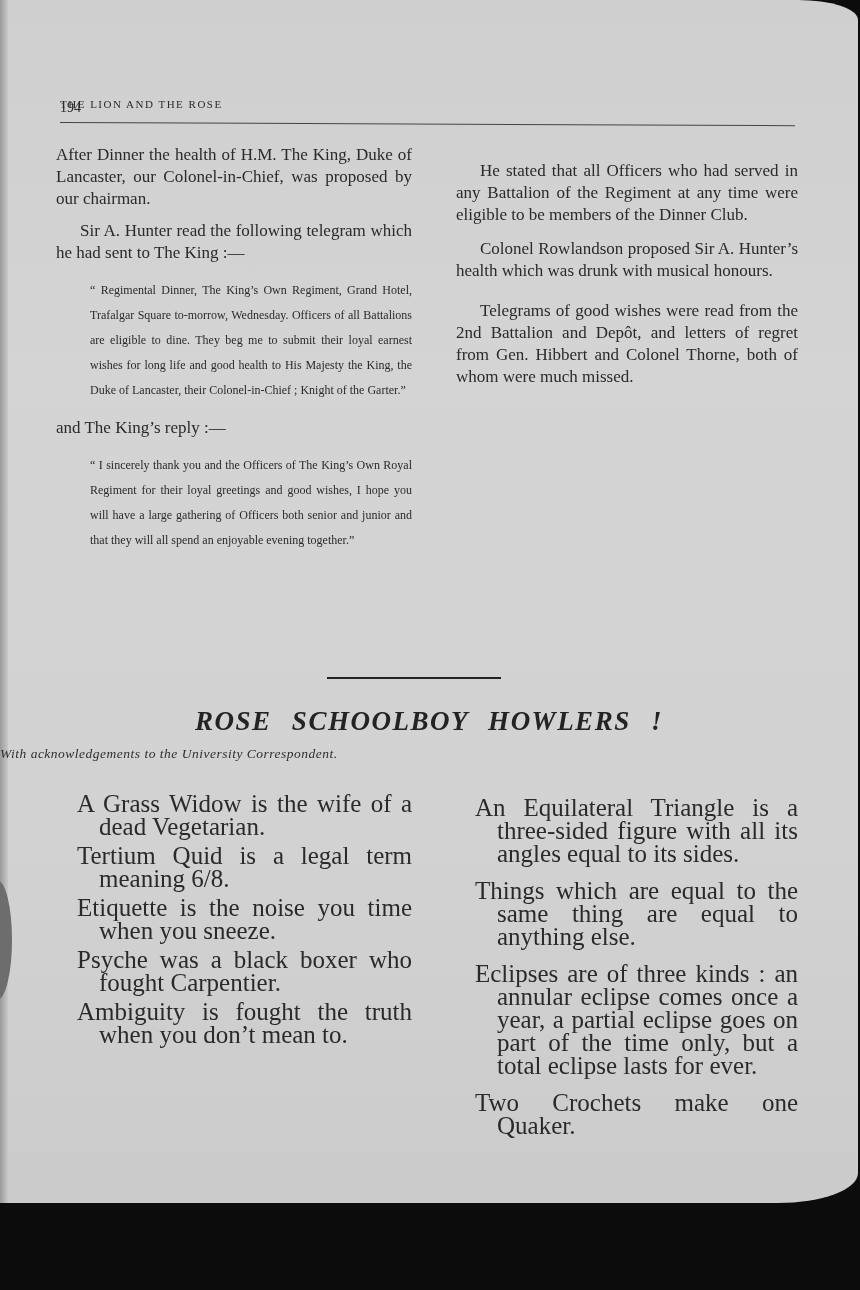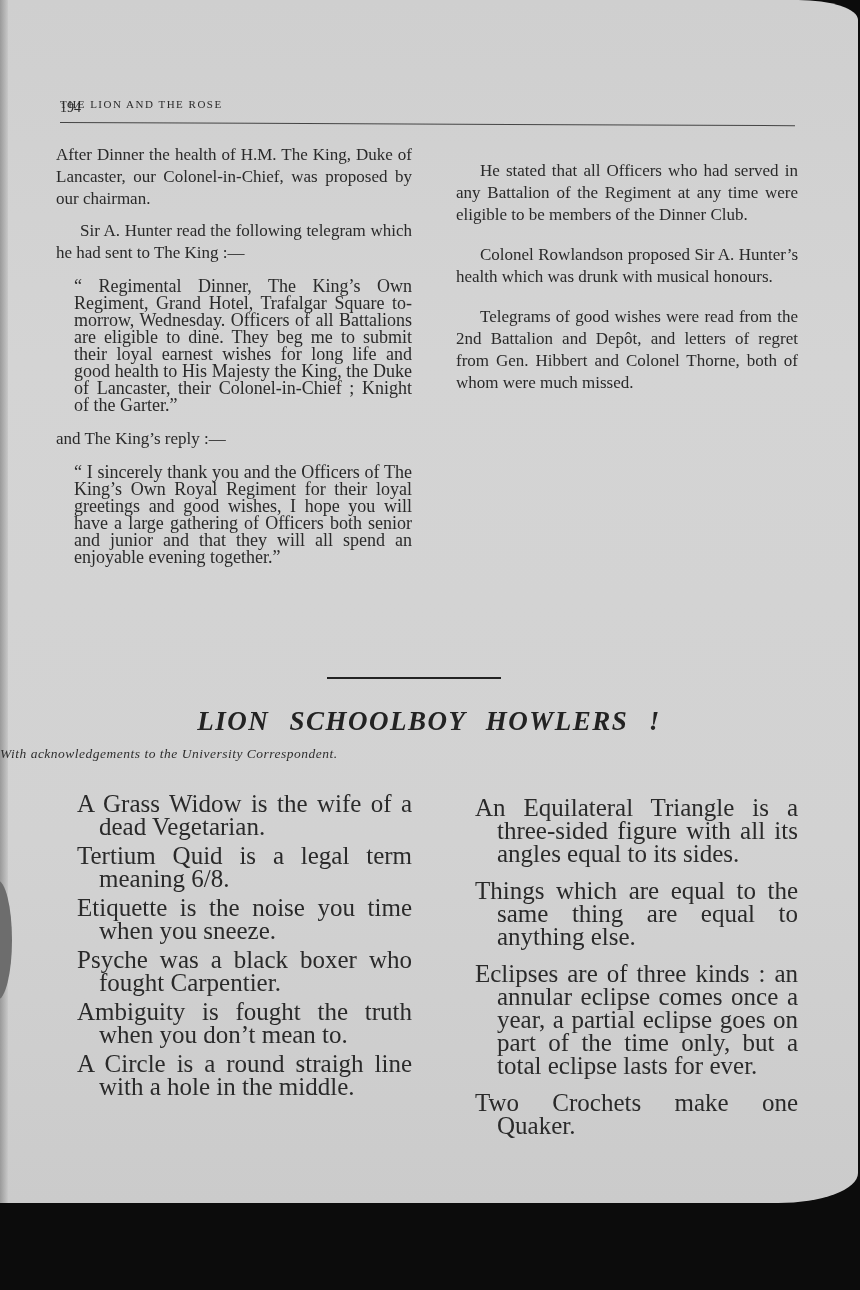--- a/index.html
+++ b/index.html
@@ -31,21 +31,21 @@
   }
   .head-rule {
     position: absolute; left: 60px; top: 122px; width: 735px; height: 0;
     border-top: 1.5px solid #444; transform: rotate(0.25deg); transform-origin: left;
   }
   .col { position: absolute; }
   .col-left-top { left: 56px; top: 144px; width: 356px; }
   .col-right-top { left: 456px; top: 146px; width: 342px; }
   .para { font-size: 17px; line-height: 22px; text-align: justify; margin: 0 0 10px 0; text-align-last: left; }
   .indent { text-indent: 24px; }
-  .quote { font-size: 18px; line-height: 17px; text-align: justify; margin: 14px 0 14px 18px; }
+  .quote { font-size: 12px; line-height: 25px; text-align: justify; margin: 14px 0 14px 34px; }
   .rule-short {
     position: absolute; left: 327px; top: 677px; width: 174px; height: 0;
     border-top: 2.5px solid #222;
   }
   .section-title {
     position: absolute; left: 0; right: 0; top: 706px; text-align: center;
     font-size: 27px; font-style: italic; font-weight: bold; letter-spacing: 1.5px; word-spacing: 12px;
     color: #232323;
   }
   .section-subtitle {
@@ -75,36 +75,35 @@
   <div class="col col-left-top">
     <p class="para">After Dinner the health of H.M. The King, Duke of Lancaster, our Colonel-in-Chief, was proposed by our chairman.</p>
     <p class="para indent">Sir A. Hunter read the following telegram which he had sent to The King :—</p>
     <p class="quote">“ Regimental Dinner, The King’s Own Regiment, Grand Hotel, Trafalgar Square to-morrow, Wednesday. Officers of all Battalions are eligible to dine. They beg me to submit their loyal earnest wishes for long life and good health to His Majesty the King, the Duke of Lancaster, their Colonel-in-Chief ; Knight of the Garter.”</p>
     <p class="para">and The King’s reply :—</p>
     <p class="quote">“ I sincerely thank you and the Officers of The King’s Own Royal Regiment for their loyal greetings and good wishes, I hope you will have a large gathering of Officers both senior and junior and that they will all spend an enjoyable evening together.”</p>
   </div>
 
   <div class="col col-right-top">
     <p class="para indent" style="margin-top:14px">He stated that all Officers who had served in any Battalion of the Regiment at any time were eligible to be members of the Dinner Club.</p>
-    <p class="para indent" style="margin-top:18px">Colonel Rowlandson proposed Sir A. Hunter’s health which was drunk with musical honours.</p>
+    <p class="para indent" style="margin-top:12px">Colonel Rowlandson proposed Sir A. Hunter’s health which was drunk with musical honours.</p>
     <p class="para indent" style="margin-top:18px">Telegrams of good wishes were read from the 2nd Battalion and Depôt, and letters of regret from Gen. Hibbert and Colonel Thorne, both of whom were much missed.</p>
   </div>
 
   <div class="rule-short"></div>
 
-  <div class="section-title">LION SCHOOLBOY HOWLERS !</div>
+  <div class="section-title">ROSE SCHOOLBOY HOWLERS !</div>
   <div class="section-subtitle">With acknowledgements to the University Correspondent.</div>
 
   <div class="col col-left-bottom">
     <p class="howler">A Grass Widow is the wife of a dead Vegetarian.</p>
     <p class="howler">Tertium Quid is a legal term meaning 6/8.</p>
     <p class="howler">Etiquette is the noise you time when you sneeze.</p>
     <p class="howler">Psyche was a black boxer who fought Carpentier.</p>
     <p class="howler">Ambiguity is fought the truth when you don’t mean to.</p>
-    <p class="howler">A Circle is a round straigh line with a hole in the middle.</p>
   </div>
 
   <div class="col col-right-bottom">
     <p class="howler gap">An Equilateral Triangle is a three-sided figure with all its angles equal to its sides.</p>
     <p class="howler gap">Things which are equal to the same thing are equal to anything else.</p>
     <p class="howler gap">Eclipses are of three kinds : an annular eclipse comes once a year, a partial eclipse goes on part of the time only, but a total eclipse lasts for ever.</p>
     <p class="howler">Two Crochets make one Quaker.</p>
   </div>
 </div>
 

